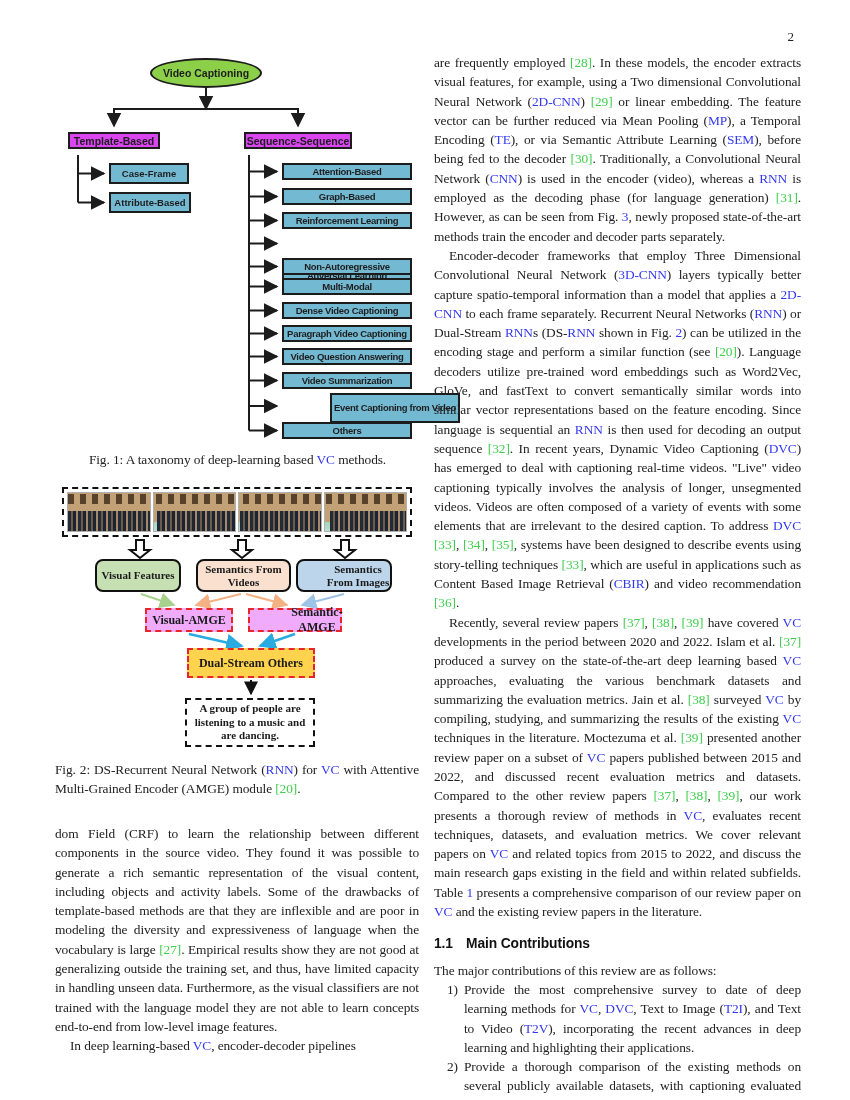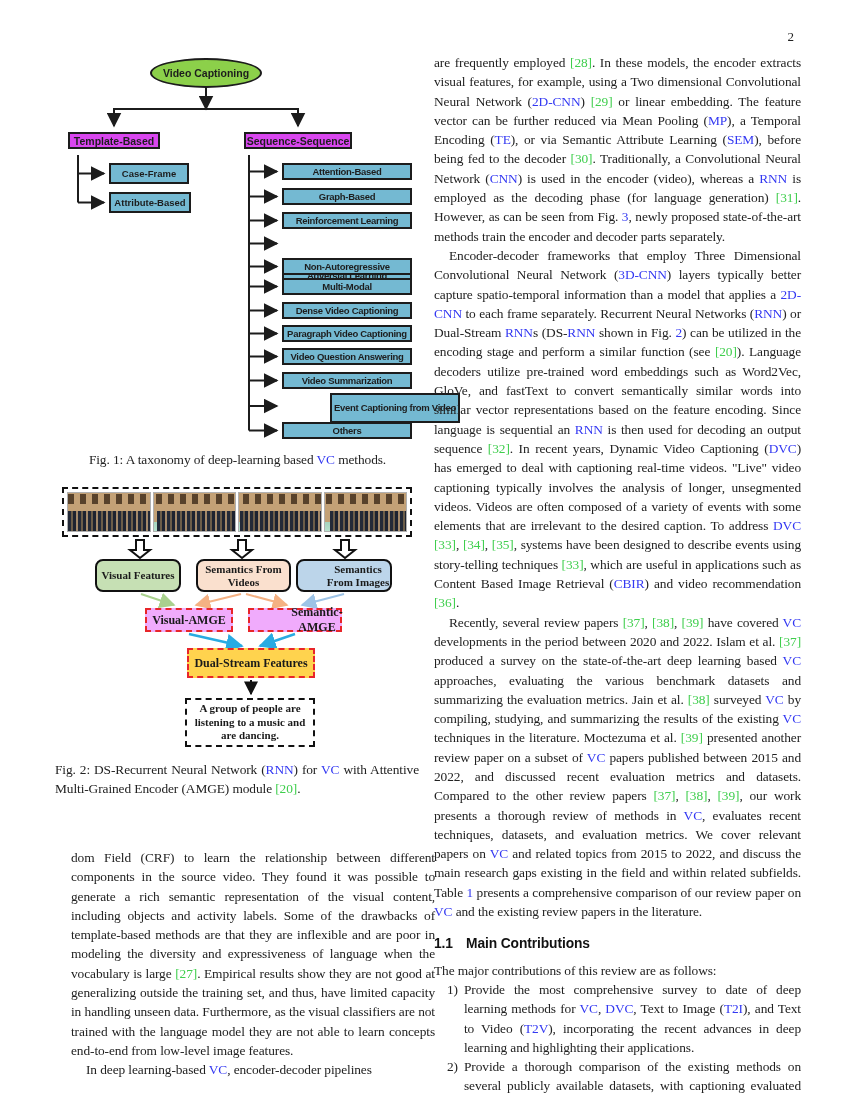--- a/index.html
+++ b/index.html
@@ -160,27 +160,27 @@
         <path d="M134,150 L187,162" stroke="#29ABE2" stroke-width="2.5" marker-end="url(#mcy)"></path>
         <path d="M240,150 L205,162" stroke="#29ABE2" stroke-width="2.5" marker-end="url(#mcy)"></path>
         <path d="M196,196 L196,210" stroke="#111" stroke-width="2" marker-end="url(#mdk)"></path>
       </g>
     </svg>
     <div class="fnode src src-vf">Visual Features</div>
     <div class="fnode src src-sv">Semantics From Videos</div>
     <div class="fnode src src-si">Semantics From Images</div>
     <div class="fnode amge amge-v">Visual-AMGE</div>
     <div class="fnode amge amge-s">Semantic-AMGE</div>
-    <div class="fnode decoder">Dual-Stream Features</div>
+    <div class="fnode decoder">Dual-Stream Others</div>
     <div class="fnode outcap">A group of people are listening to a music and are dancing.</div>
   </div>
 
   <div class="figcap" style="left:55px;top:760px;width:364px;text-align:justify;">Fig. 2: DS-Recurrent Neural Network (<span class="lb">RNN</span>) for <span class="lb">VC</span> with Attentive Multi-Grained Encoder (AMGE) module <span class="lg">[20]</span>.</div>
 
-  <div class="col-text" style="left:71px;top:824px;width:364px;margin-top:24px;">
+  <div class="col-text" style="left:55px;top:824px;width:364px;">
     <p class="para">dom Field (CRF) to learn the relationship between different components in the source video. They found it was possible to generate a rich semantic representation of the visual content, including objects and activity labels. Some of the drawbacks of template-based methods are that they are inflexible and are poor in modeling the diversity and expressiveness of language when the vocabulary is large <span class="lg">[27]</span>. Empirical results show they are not good at generalizing outside the training set, and thus, have limited capacity in handling unseen data. Furthermore, as the visual classifiers are not trained with the language model they are not able to learn concepts end-to-end from low-level image features.</p>
     <p class="para ind">In deep learning-based <span class="lb">VC</span>, encoder-decoder pipelines</p>
   </div>
 
   <div class="col-text" style="left:434px;top:53px;width:367px;">
     <p class="para">are frequently employed <span class="lg">[28]</span>. In these models, the encoder extracts visual features, for example, using a Two dimensional Convolutional Neural Network (<span class="lb">2D-CNN</span>) <span class="lg">[29]</span> or linear embedding. The feature vector can be further reduced via Mean Pooling (<span class="lb">MP</span>), a Temporal Encoding (<span class="lb">TE</span>), or via Semantic Attribute Learning (<span class="lb">SEM</span>), before being fed to the decoder <span class="lg">[30]</span>. Traditionally, a Convolutional Neural Network (<span class="lb">CNN</span>) is used in the encoder (video), whereas a <span class="lb">RNN</span> is employed as the decoding phase (for language generation) <span class="lg">[31]</span>. However, as can be seen from Fig. <span class="lb">3</span>, newly proposed state-of-the-art methods train the encoder and decoder parts separately.</p>
     <p class="para ind">Encoder-decoder frameworks that employ Three Dimensional Convolutional Neural Network (<span class="lb">3D-CNN</span>) layers typically better capture spatio-temporal information than a model that applies a <span class="lb">2D-CNN</span> to each frame separately. Recurrent Neural Networks (<span class="lb">RNN</span>) or Dual-Stream <span class="lb">RNN</span>s (DS-<span class="lb">RNN</span> shown in Fig. <span class="lb">2</span>) can be utilized in the encoding stage and perform a similar function (see <span class="lg">[20]</span>). Language decoders utilize pre-trained word embeddings such as Word2Vec, GloVe, and fastText to convert semantically similar words into similar vector representations based on the feature encoding. Since language is sequential an <span class="lb">RNN</span> is then used for decoding an output sequence <span class="lg">[32]</span>. In recent years, Dynamic Video Captioning (<span class="lb">DVC</span>) has emerged to deal with captioning real-time videos. "Live" video captioning typically involves the analysis of longer, unsegmented videos. Videos are often composed of a variety of events with some elements that are irrelevant to the desired caption. To address <span class="lb">DVC</span> <span class="lg">[33]</span>, <span class="lg">[34]</span>, <span class="lg">[35]</span>, systems have been designed to describe events using story-telling techniques <span class="lg">[33]</span>, which are useful in applications such as Content Based Image Retrieval (<span class="lb">CBIR</span>) and video recommendation <span class="lg">[36]</span>.</p>
     <p class="para ind">Recently, several review papers <span class="lg">[37]</span>, <span class="lg">[38]</span>, <span class="lg">[39]</span> have covered <span class="lb">VC</span> developments in the period between 2020 and 2022. Islam et al. <span class="lg">[37]</span> produced a survey on the state-of-the-art deep learning based <span class="lb">VC</span> approaches, evaluating the various benchmark datasets and summarizing the evaluation metrics. Jain et al. <span class="lg">[38]</span> surveyed <span class="lb">VC</span> by compiling, studying, and summarizing the results of the existing <span class="lb">VC</span> techniques in the literature. Moctezuma et al. <span class="lg">[39]</span> presented another review paper on a subset of <span class="lb">VC</span> papers published between 2015 and 2022, and discussed recent evaluation metrics and datasets. Compared to the other review papers <span class="lg">[37]</span>, <span class="lg">[38]</span>, <span class="lg">[39]</span>, our work presents a thorough review of methods in <span class="lb">VC</span>, evaluates recent techniques, datasets, and evaluation metrics. We cover relevant papers on <span class="lb">VC</span> and related topics from 2015 to 2022, and discuss the main research gaps existing in the field and within related subfields. Table <span class="lb">1</span> presents a comprehensive comparison of our review paper on <span class="lb">VC</span> and the existing review papers in the literature.</p>
     <h2 class="subhead">
       <span class="subhead-num">1.1</span><span>Main Contributions</span>

